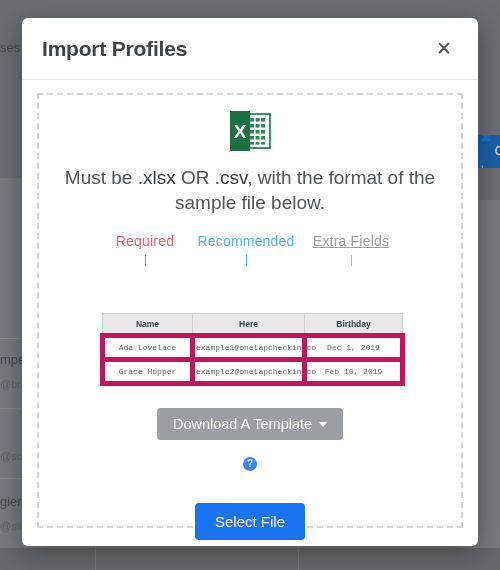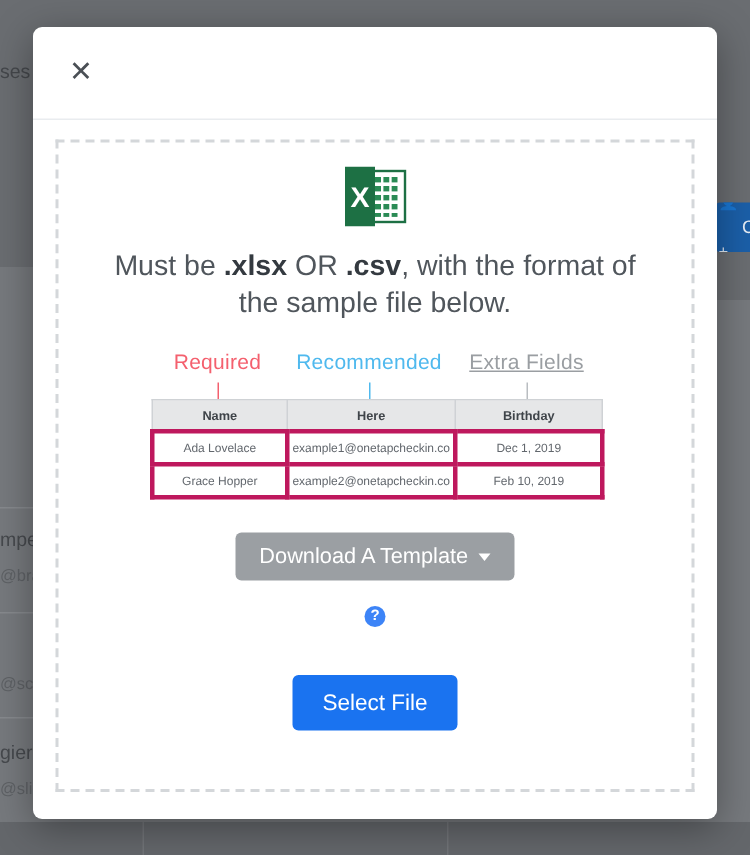--- a/index.html
+++ b/index.html
@@ -58,48 +58,48 @@
   .dz-title{
     margin-top:26px;font-size:22px;color:#545a60;font-weight:normal;
   }
 
   .xls-icon{margin-top:16px;width:44px;height:40px;position:relative;}
 
   .dz-desc{
     margin-top:14px;width:376px;text-align:center;
     font-size:19px;color:#50565c;line-height:1.32;
   }
-  .dz-desc b{font-weight:bold;color:#343a40;}
+  .dz-desc b{font-weight:normal;color:#343a40;}
 
   
   .sample-wrap{margin-top:18px;width:300px;position:relative;}
   .ann-row{display:flex;height:22px;}
   .ann{flex:1;text-align:center;font-size:14px;letter-spacing:.2px;}
   .ann.req{color:#f4606e;}
   .ann.rec{color:#4fb9ee;}
   .ann.ext{color:#9a9ea2;}
   .tick-row{display:flex;height:11px;}
   .tickcell{flex:1;display:flex;justify-content:center;}
   .tick{width:1px;height:11px;}
   .tick.req{background:#f4606e;}
   .tick.rec{background:#4fb9ee;}
   .tick.ext{background:#b9bdc1;}
 
   table.sample{
     width:300px;border-collapse:collapse;table-layout:fixed;
-    font-size:8.5px;color:#5b6066;
+    font-size:8.5px;color:#5b6066;margin-top:47px;
   }
   table.sample th{
     background:#e6e7e8;border:1px solid #cfd2d5;
     font-size:8.5px;font-weight:bold;color:#3f4449;
     height:17px;text-align:center;
   }
   table.sample td{
-    border:3px solid #be185d;height:17px;text-align:center;
-    color:#62676d;background:#fff;font-size:8px;
+    border:5px solid #be185d;height:17px;text-align:center;
+    color:#62676d;background:#fff;font-size:8px;font-family:Liberation Mono, monospace;
   }
   table.sample col.c1{width:90px;}
   table.sample col.c2{width:112px;}
   table.sample col.c3{width:98px;}
 
   .tpl-btn{
     margin-top:22px;background:#9b9fa3;color:#ffffff;border:none;
     font-size:14.5px;padding:8px 16px;border-radius:4px;cursor:pointer;
     font-family:"Liberation Sans",sans-serif;display:flex;align-items:center;gap:7px;
   }
@@ -152,20 +152,21 @@
 
   <div class="bg-blue-btn">
     <span class="pi">👤+</span>
     <span class="pl">C</span>
   </div>
 </div>
 
 <div id="modal">
 
   <div class="modal-header">
+    <div class="modal-title">Import Profiles</div>
     <button class="close-btn">✕</button>
   </div>
 
   <div class="dropzone">
 
 
     <div class="xls-icon">
       <svg width="44" height="40" viewBox="0 0 44 40" xmlns="http://www.w3.org/2000/svg">
         <rect x="17" y="3" width="25" height="34" fill="#ffffff" stroke="#1d7044" stroke-width="1.6"></rect>
         <g fill="#2a8b55">

